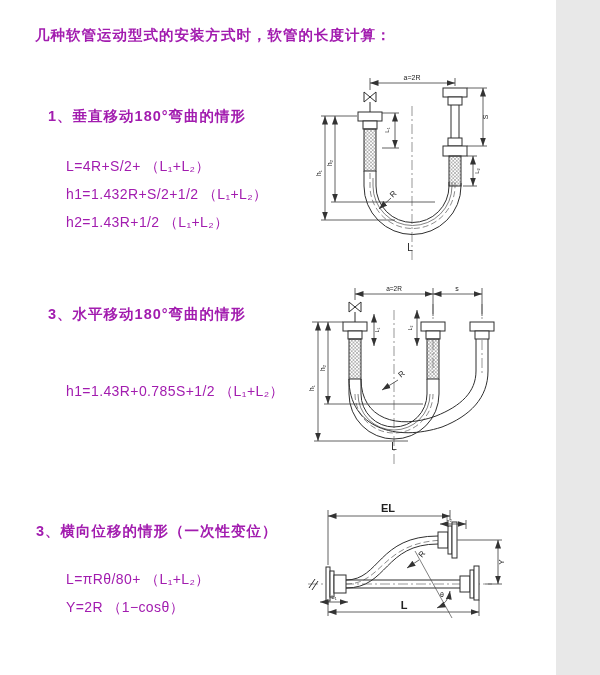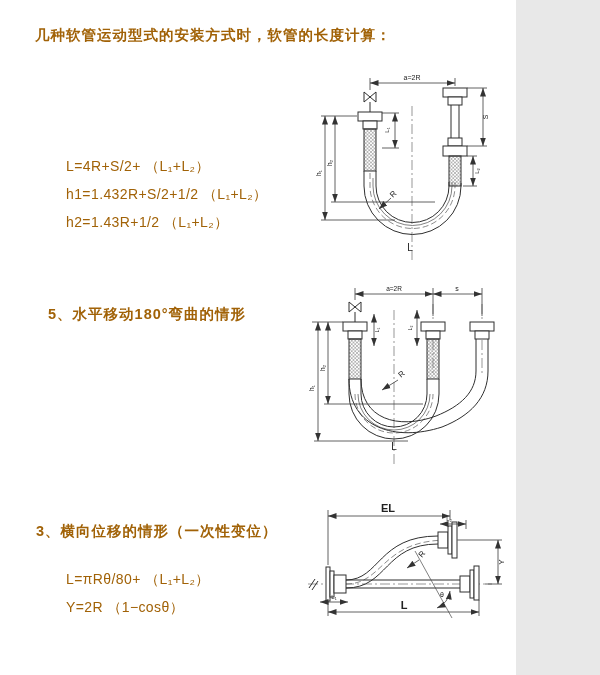--- a/index.html
+++ b/index.html
@@ -1,42 +1,44 @@
 <!DOCTYPE html>
 <html><head>
 <meta charset="utf-8">
 <style>
   html,body{margin:0;padding:0;background:#e8e8e8;}
-  #page{position:relative;width:516px;height:675px;background:#ffffff;overflow:hidden;
-        font-family:"Liberation Sans","DejaVu Sans",sans-serif;color:#a16207;}
+  #page{position:relative;width:556px;height:675px;background:#ffffff;overflow:hidden;
+        font-family:"Liberation Sans","DejaVu Sans",sans-serif;color:#a21caf;}
   .title{position:absolute;left:35px;top:26px;font-size:14.5px;font-weight:600;letter-spacing:1px;}
   .sec-heading{position:absolute;font-size:14.5px;font-weight:600;letter-spacing:1px;}
   .formula{position:absolute;font-size:14px;font-weight:400;letter-spacing:.4px;white-space:pre;margin-top:22px;}
   svg{position:absolute;overflow:visible;}
   svg text{fill:#222;font-family:"Liberation Sans","DejaVu Sans",sans-serif;}
   .dln{stroke:#2f2f2f;stroke-width:1;fill:none;}
   .thin{stroke:#4a4a4a;stroke-width:.7;fill:none;}
   .dim{stroke:#3a3a3a;stroke-width:.8;fill:none;}
   .cl{stroke:#6a6a6a;stroke-width:.7;fill:none;stroke-dasharray:10 3 2 3;}
   .dashc{stroke:#5a5a5a;stroke-width:.7;fill:none;stroke-dasharray:6 3;}
   .flg{fill:#ffffff;stroke:#2f2f2f;stroke-width:1;}
   .braid{stroke:#2f2f2f;stroke-width:1;}
 </style>
 </head>
 <body>
 
 <div id="page">
 
   <div class="title">几种软管运动型式的安装方式时，软管的长度计算：</div>
 
+  <div class="sec-heading" style="left:48px;top:107px">1、垂直移动180°弯曲的情形</div>
   <div class="formula" style="left:66px;top:136px">L=4R+S/2+ （L₁+L₂）</div>
   <div class="formula" style="left:66px;top:164px">h1=1.432R+S/2+1/2 （L₁+L₂）</div>
   <div class="formula" style="left:66px;top:192px">h2=1.43R+1/2 （L₁+L₂）</div>
 
-  <div class="sec-heading" style="left:48px;top:305px">5、水平移动180°弯曲的情形</div>
+  <div class="sec-heading" style="left:48px;top:305px">3、水平移动180°弯曲的情形</div>
+  <div class="formula" style="left:66px;top:361px">h1=1.43R+0.785S+1/2 （L₁+L₂）</div>
 
   <div class="sec-heading" style="left:36px;top:522px">3、横向位移的情形（一次性变位）</div>
   <div class="formula" style="left:66px;top:549px">L=πRθ/80+ （L₁+L₂）</div>
   <div class="formula" style="left:66px;top:577px">Y=2R （1−cosθ）</div>
 
   <svg style="left:315px;top:68px" width="280" height="195" viewBox="0 0 280 195">
     <defs>
       <marker id="ar1" markerUnits="userSpaceOnUse" markerWidth="9" markerHeight="8" refX="8.5" refY="4" orient="auto-start-reverse">
         <path d="M0,1 L8.5,4 L0,7 Z" fill="#333"></path>
       </marker>

